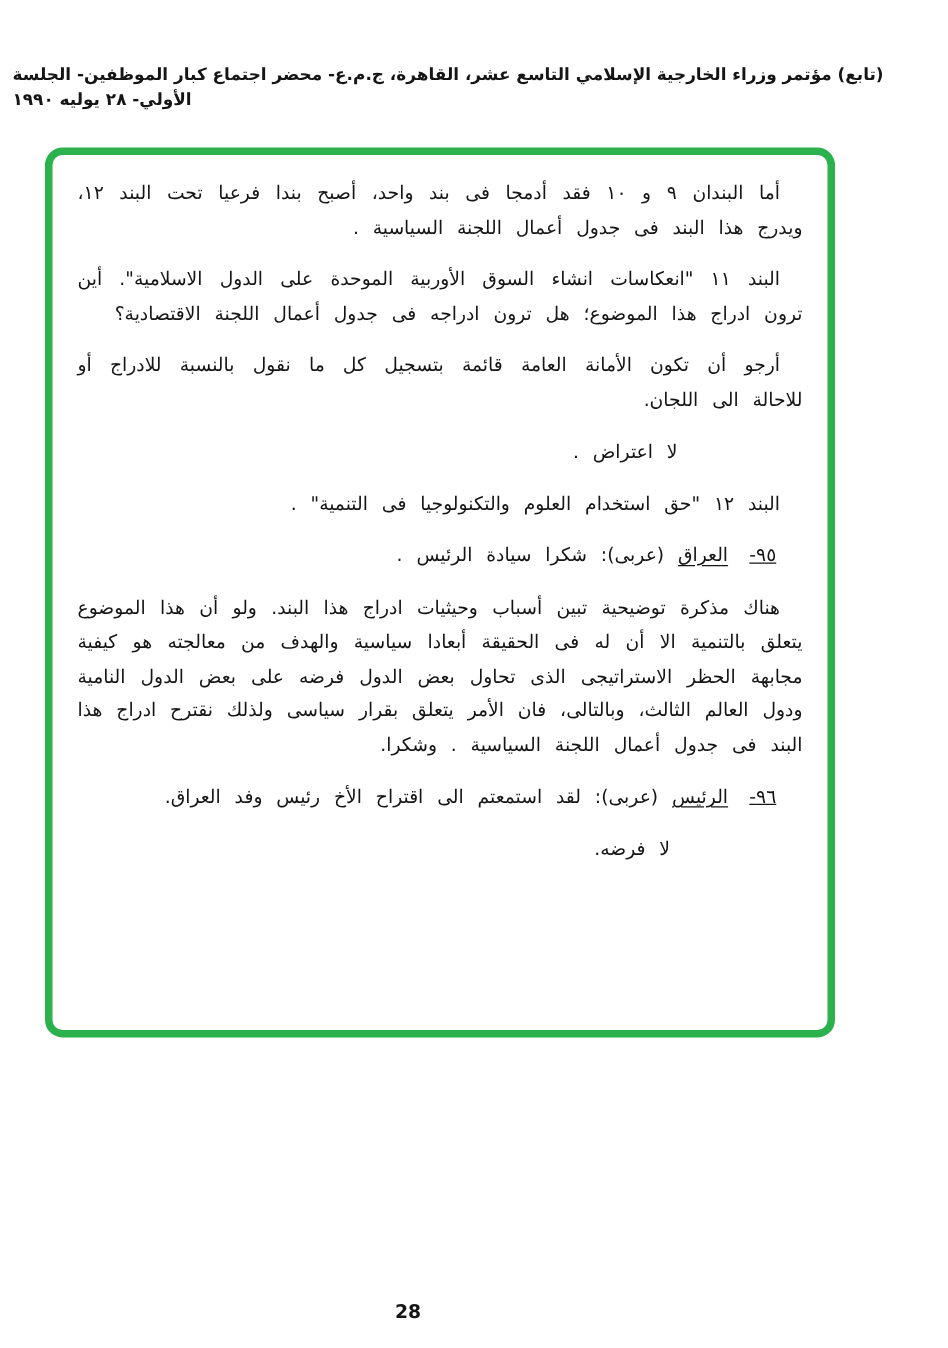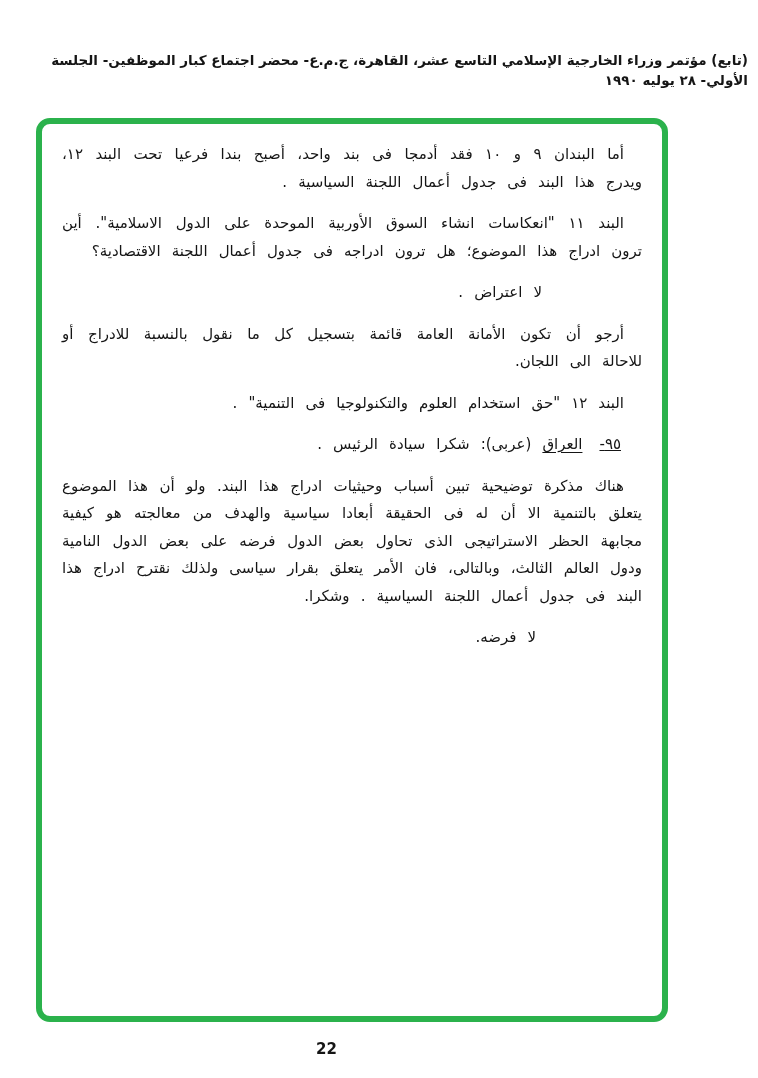--- a/index.html
+++ b/index.html
@@ -11,40 +11,40 @@
     font-family: "DejaVu Sans", sans-serif;
     color: var(--ink);
     overflow: hidden;
   }
 
   
   .doc-header {
     position: absolute;
     top: 50px; left: 10px; right: 10px;
     direction: rtl;
-    text-align: right;
+    text-align: left;
   }
   .doc-header .h-line1 {
     font-size: 13.5px;
     font-weight: bold;
     letter-spacing: 0;
     line-height: 20px;
   }
   .doc-header .h-line2 {
     margin-top: 7px;
     font-size: 11px;
     font-weight: bold;
     line-height: 14px;
   }
 
   
   .content-frame {
     position: absolute;
     left: 36px; top: 118px;
-    width: 632px; height: 904px;
+    width: 632px; height: 712px;
     border: 6px solid var(--green);
     border-radius: 14px;
     background: #fff;
   }
 
   
   .frame-inner {
     direction: rtl;
     padding: 17px 20px 0 20px;
     font-size: 15px;
@@ -77,27 +77,28 @@
 
 <header class="doc-header">
   <div class="h-line1">(تابع) مؤتمر وزراء الخارجية الإسلامي التاسع عشر، القاهرة، ج.م.ع- محضر اجتماع كبار الموظفين- الجلسة الأولي- ٢٨ يوليه ١٩٩٠</div>
 </header>
 
 <div class="content-frame">
   <div class="frame-inner">
 
     <p class="para body-p">أما البندان ٩ و ١٠ فقد أدمجا فى بند واحد، أصبح بندا فرعيا تحت البند ١٢، ويدرج هذا البند فى جدول أعمال اللجنة السياسية .</p>
     <p class="para body-p">البند ١١ "انعكاسات انشاء السوق الأوربية الموحدة على الدول الاسلامية". أين ترون ادراج هذا الموضوع؛ هل ترون ادراجه فى جدول أعمال اللجنة الاقتصادية؟</p>
+    <p class="para body-p">أرجو أن تكون الأمانة العامة قائمة بتسجيل كل ما نقول بالنسبة للادراج أو للاحالة الى اللجان.</p>
     <p class="para dialog-a">لا اعتراض .</p>
-    <p class="para body-p">أرجو أن تكون الأمانة العامة قائمة بتسجيل كل ما نقول بالنسبة للادراج أو للاحالة الى اللجان.</p>
     <p class="para body-p">البند ١٢ "حق استخدام العلوم والتكنولوجيا فى التنمية" .</p>
 
     <p class="para numbered"><span class="num">٩٥-</span><span class="speaker">العراق</span><span> (عربى): شكرا سيادة الرئيس .</span></p>
 
     <p class="para body-p">هناك مذكرة توضيحية تبين أسباب وحيثيات ادراج هذا البند. ولو أن هذا الموضوع يتعلق بالتنمية الا أن له فى الحقيقة أبعادا سياسية والهدف من معالجته هو كيفية مجابهة الحظر الاستراتيجى الذى تحاول بعض الدول فرضه على بعض الدول النامية ودول العالم الثالث، وبالتالى، فان الأمر يتعلق بقرار سياسى ولذلك نقترح ادراج هذا البند فى جدول أعمال اللجنة السياسية . وشكرا.</p>
 
+    <p class="para numbered"><span class="num">٩٦-</span><span class="speaker">الرئيس</span><span> (عربى): لقد استمعتم الى اقتراح الأخ رئيس وفد العراق.</span></p>
 
     <p class="para dialog-d">لا فرضه.</p>
 
   </div>
 </div>
 
-<div class="page-number">22</div>
+<div class="page-number">28</div>
 
 </body></html>

